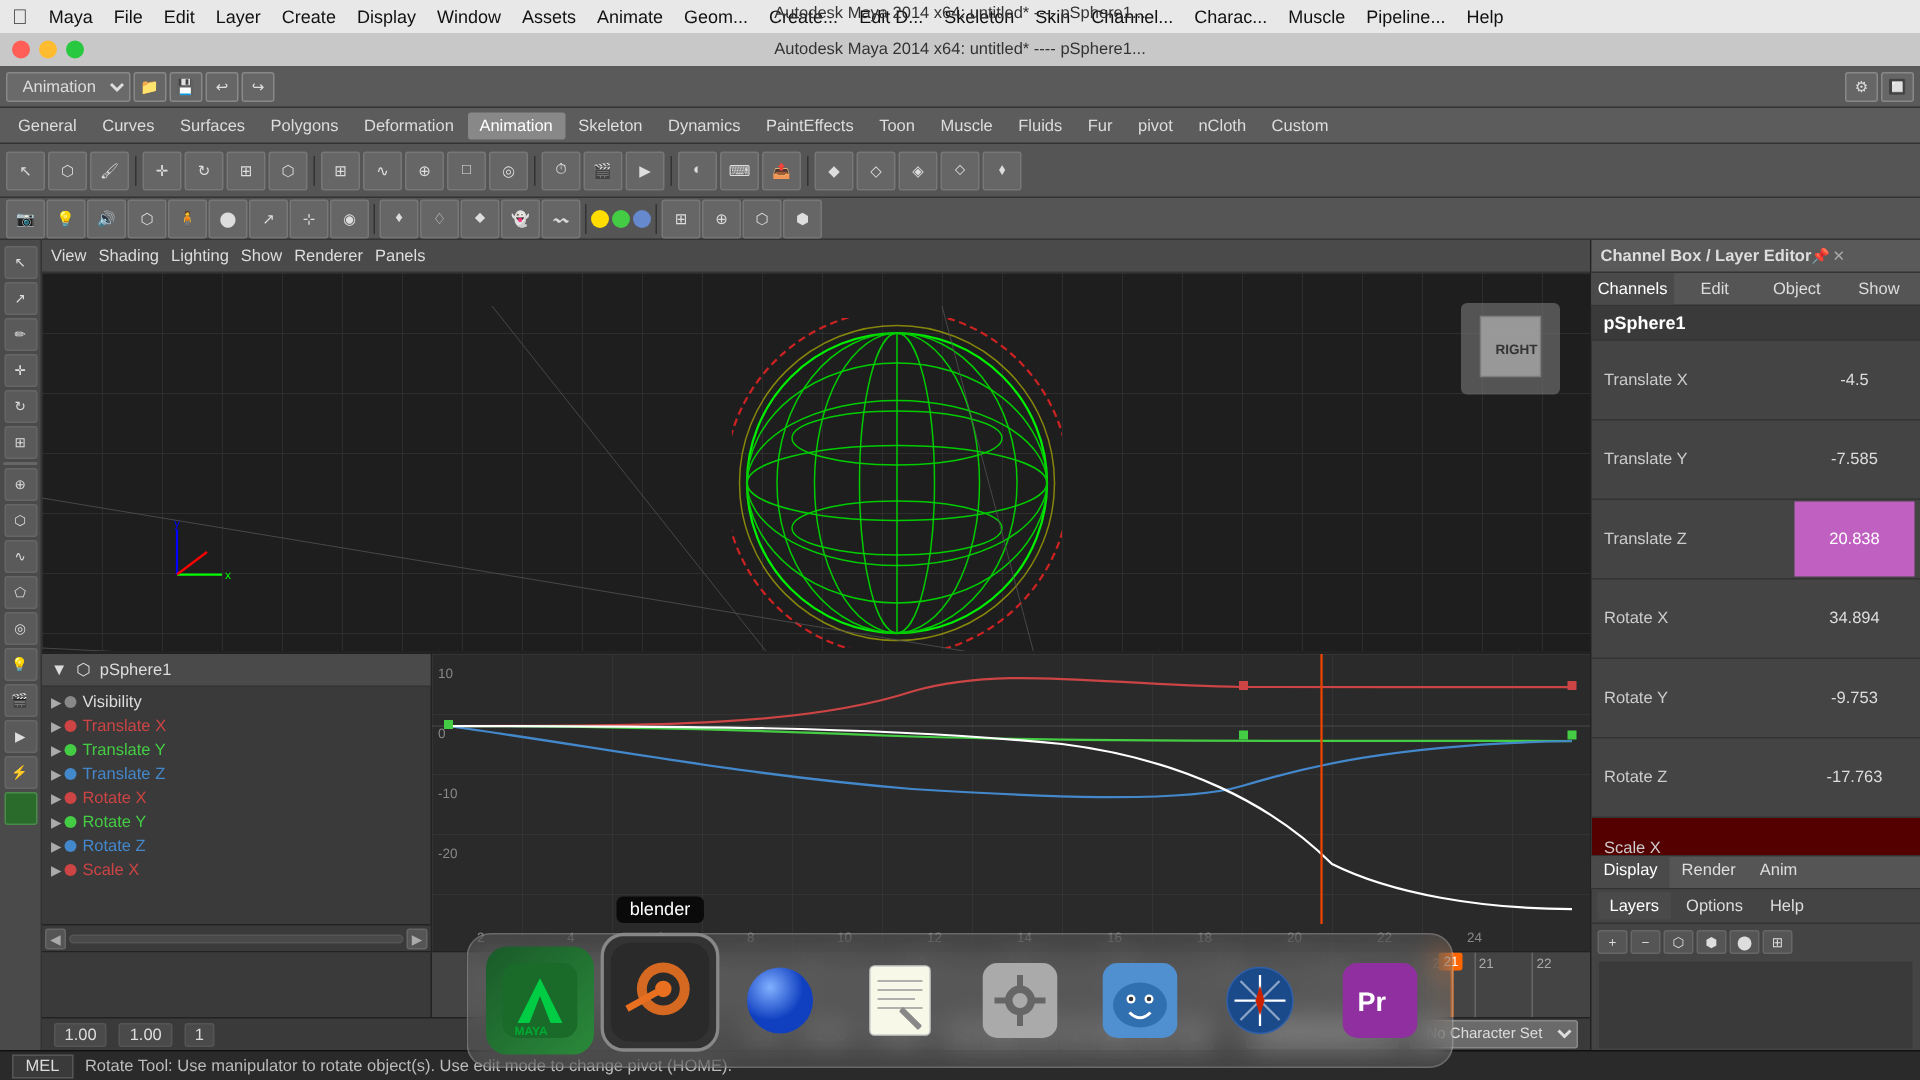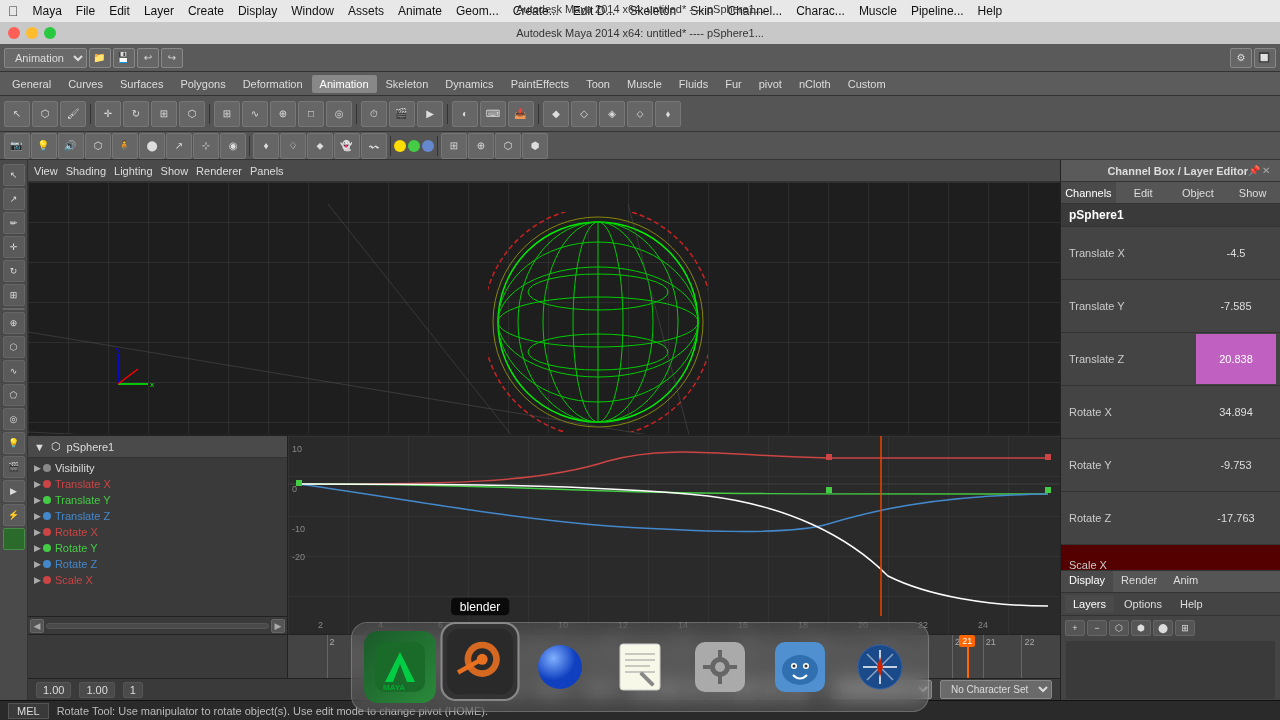--- a/index.html
+++ b/index.html
@@ -93,21 +93,21 @@
     #bottom-bar { height: 22px; background: #3a3a3a; display: flex; align-items: center; padding: 0 8px; gap: 8px; border-top: 1px solid #222; }
     .bottom-val { font-size: 11px; color: #ddd; background: #4a4a4a; border: 1px solid #555; padding: 1px 6px; border-radius: 2px; }
 
     
     #status-bar { height: 20px; background: #2a2a2a; display: flex; align-items: center; padding: 0 8px; border-top: 1px solid #111; }
     .status-text { font-size: 11px; color: #bbb; }
     #mel-indicator { background: #3a3a3a; border: 1px solid #555; padding: 1px 8px; font-size: 11px; color: #ddd; margin-right: 8px; }
 
     
     #right-panel { width: 220px; background: #444; border-left: 1px solid #222; display: flex; flex-direction: column; }
-    #right-panel-header { height: 22px; background: #5a5a5a; display: flex; align-items: center; padding: 0 6px; justify-content: flex-end; border-bottom: 1px solid #333; }
+    #right-panel-header { height: 22px; background: #5a5a5a; display: flex; align-items: center; padding: 0 6px; justify-content: flex-start; border-bottom: 1px solid #333; }
     .rph-title { font-size: 11px; color: #ddd; font-weight: bold; }
     #channel-tabs { height: 22px; background: #555; display: flex; align-items: stretch; border-bottom: 1px solid #333; }
     .ch-tab { flex: 1; display: flex; align-items: center; justify-content: center; font-size: 11px; color: #ddd; cursor: pointer; }
     .ch-tab.active { background: #4a4a4a; color: white; }
     #obj-label { padding: 4px 8px; font-size: 12px; color: white; font-weight: bold; background: #3a3a3a; border-bottom: 1px solid #333; }
     #channel-list { flex: 1; overflow-y: auto; }
     .ch-row { display: flex; align-items: center; padding: 1px 4px; border-bottom: 1px solid #333; }
     .ch-name { flex: 1; font-size: 11px; color: #ccc; padding: 1px 4px; }
     .ch-value { width: 80px; font-size: 11px; text-align: center; padding: 19px 4px; border: none; background: transparent; color: #ddd; }
     .ch-value.highlighted { background: #c060c0; color: white; }
@@ -288,20 +288,26 @@
           <div style="position:absolute;bottom:60px;left:80px;">
             <svg width="50" height="50">
               <line x1="10" y1="40" x2="40" y2="40" stroke="#00ff00" stroke-width="1.5"></line>
               <line x1="10" y1="40" x2="10" y2="10" stroke="#0000ff" stroke-width="1.5"></line>
               <line x1="10" y1="40" x2="30" y2="25" stroke="#ff0000" stroke-width="1.5"></line>
               <text x="42" y="43" fill="#00ff00" font-size="8">x</text>
               <text x="8" y="8" fill="#0000ff" font-size="8">y</text>
             </svg>
           </div>
 
+          <div id="right-label" style="position:absolute;top:20px;right:20px;">
+            <svg width="50" height="50">
+              <rect x="5" y="5" width="40" height="40" fill="#aaa" stroke="#888" stroke-width="1" opacity="0.8"></rect>
+              <text x="15" y="30" fill="#333" font-size="9" font-weight="bold">RIGHT</text>
+            </svg>
+          </div>
 
           <div style="position:absolute;top:30px;left:460px;">
             <svg width="220" height="220" viewBox="0 0 220 220">
 
               <circle cx="110" cy="110" r="100" fill="none" stroke="#00ee00" stroke-width="1.5"></circle>
 
               <ellipse cx="110" cy="110" rx="100" ry="25" fill="none" stroke="#00cc00" stroke-width="1"></ellipse>
               <ellipse cx="110" cy="110" rx="100" ry="55" fill="none" stroke="#00cc00" stroke-width="1"></ellipse>
               <ellipse cx="110" cy="110" rx="100" ry="80" fill="none" stroke="#00cc00" stroke-width="1"></ellipse>
               <ellipse cx="110" cy="80" rx="70" ry="18" fill="none" stroke="#00cc00" stroke-width="1"></ellipse>
@@ -385,21 +391,21 @@
             <div style="width:14px;height:14px;background:#555;border:1px solid #666;border-radius:2px;cursor:pointer;display:flex;align-items:center;justify-content:center;font-size:9px;color:#aaa;">▶</div>
           </div>
         </div>
 
         <div id="graph-right">
           <div class="graph-grid"></div>
 
           <span class="graph-label-y" style="top:8px;">10</span>
           <span class="graph-label-y" style="top:48px;">0</span>
           <span class="graph-label-y" style="top:88px;">-10</span>
-          <span class="graph-label-y" style="top:116px;">-20</span>
+          <span class="graph-label-y" style="top:128px;">-20</span>
 
           <span class="graph-label-x" style="left:30px;">2</span>
           <span class="graph-label-x" style="left:90px;">4</span>
           <span class="graph-label-x" style="left:150px;">6</span>
           <span class="graph-label-x" style="left:210px;">8</span>
           <span class="graph-label-x" style="left:270px;">10</span>
           <span class="graph-label-x" style="left:330px;">12</span>
           <span class="graph-label-x" style="left:390px;">14</span>
           <span class="graph-label-x" style="left:450px;">16</span>
           <span class="graph-label-x" style="left:510px;">18</span>
@@ -678,15 +684,21 @@
         <svg width="50" height="50" viewBox="0 0 50 50">
           <circle cx="25" cy="25" r="22" fill="#1a4a8a" stroke="#3060aa" stroke-width="1"></circle>
           <line x1="25" y1="8" x2="25" y2="42" stroke="white" stroke-width="1.5"></line>
           <line x1="8" y1="25" x2="42" y2="25" stroke="white" stroke-width="1.5"></line>
           <line x1="12" y1="12" x2="38" y2="38" stroke="white" stroke-width="1.5" opacity="0.5"></line>
           <line x1="38" y1="12" x2="12" y2="38" stroke="white" stroke-width="1.5" opacity="0.5"></line>
           <polygon points="25,15 28,25 25,35 22,25" fill="#cc2200"></polygon>
         </svg>
       </div>
 
+      <div class="dock-icon">
+        <svg width="50" height="50" viewBox="0 0 50 50">
+          <rect width="50" height="50" rx="10" fill="#9030a0"></rect>
+          <text x="10" y="32" fill="white" font-size="18" font-weight="bold">Pr</text>
+        </svg>
+      </div>
     </div>
   </div>
 </div>
 
 </body></html>

